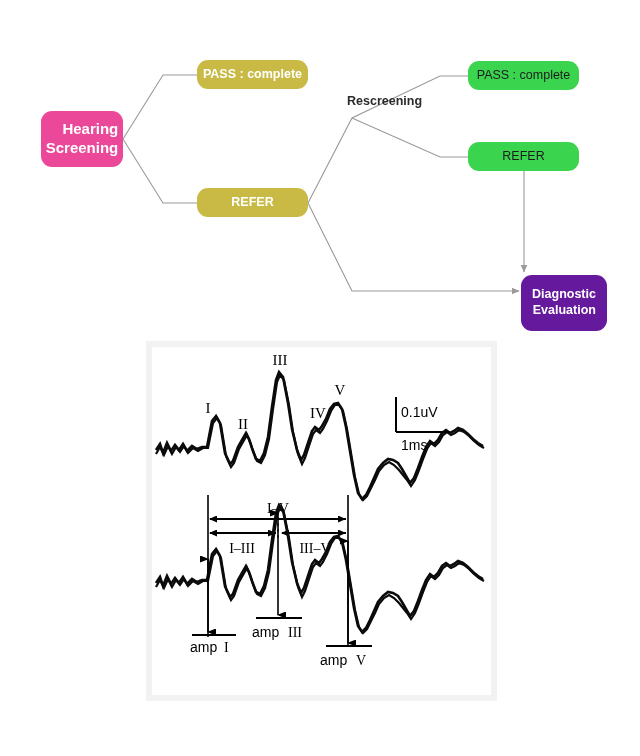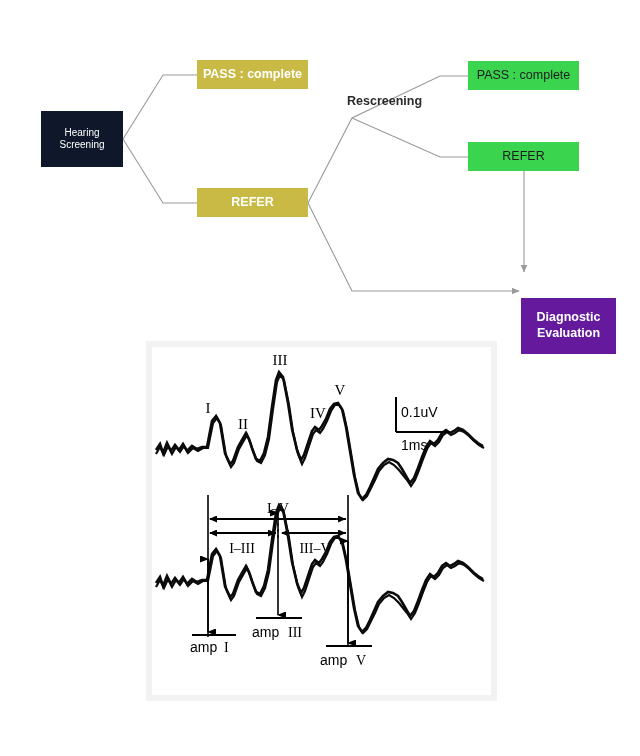--- a/index.html
+++ b/index.html
@@ -2,24 +2,24 @@
 <html><head>
 <meta charset="utf-8">
 <style>
   html,body{margin:0;padding:0;background:#ffffff;}
   body{width:640px;height:756px;position:relative;
        font-family:"Liberation Sans","DejaVu Sans",sans-serif;overflow:hidden;}
 
   #flow{position:absolute;left:0;top:0;width:640px;height:345px;}
   #flow-svg{position:absolute;left:0;top:0;width:640px;height:345px;}
 
-  .node{position:absolute;border-radius:0;display:flex;align-items:center;
-        justify-content:center;text-align:center;box-sizing:border-box;
+  .node{position:absolute;border-radius:11px;display:flex;align-items:center;
+        justify-content:center;text-align:right;box-sizing:border-box;
         line-height:1.25;white-space:pre-line;}
-  .n-blue{background:#0f172a;color:#ffffff;font-weight:normal;font-size:10px;}
+  .n-blue{background:#ec4899;color:#ffffff;font-weight:bold;font-size:15px;}
   .n-yellow{background:#c8ba45;color:#ffffff;font-weight:bold;font-size:12.5px;}
   .n-green{background:#3ad44f;color:#1d1d1d;font-weight:normal;font-size:12.5px;}
   .n-purple{background:#651a9e;color:#ffffff;font-weight:bold;font-size:12.5px;}
 
   #lbl-rescreen{position:absolute;left:347px;top:94px;font-size:12.5px;
                 font-weight:bold;color:#2b2b2b;text-align:right;}
 
   #panel{position:absolute;left:146px;top:341px;width:351px;height:360px;
          background:#ffffff;border:6px solid #f2f2f2;box-sizing:border-box;}
   #panel-inner{position:absolute;left:0;top:0;width:100%;height:100%;}
@@ -61,21 +61,21 @@
 Screening</div>
 
   <div class="node n-yellow" style="left:197px;top:60px;width:111px;height:29px;">PASS : complete</div>
 
   <div class="node n-yellow" style="left:197px;top:188px;width:111px;height:29px;">REFER</div>
 
   <div class="node n-green" style="left:468px;top:61px;width:111px;height:29px;">PASS : complete</div>
 
   <div class="node n-green" style="left:468px;top:142px;width:111px;height:29px;">REFER</div>
 
-  <div class="node n-purple" style="left:521px;top:275px;width:95px;height:56px;margin-top:23px;">Diagnostic
+  <div class="node n-purple" style="left:521px;top:275px;width:86px;height:56px;">Diagnostic
 Evaluation</div>
 
   <div id="lbl-rescreen">Rescreening</div>
 </div>
 
 <div id="panel">
  <div id="panel-inner">
   <svg id="wave-svg" viewBox="0 0 339 348">
 
     <path class="wv" stroke-width="2.6" d="M4,103 L8,97 L11,106 L15,96 L19,104 L23,98 L27,103 L31,97 L35,104 L40,99

